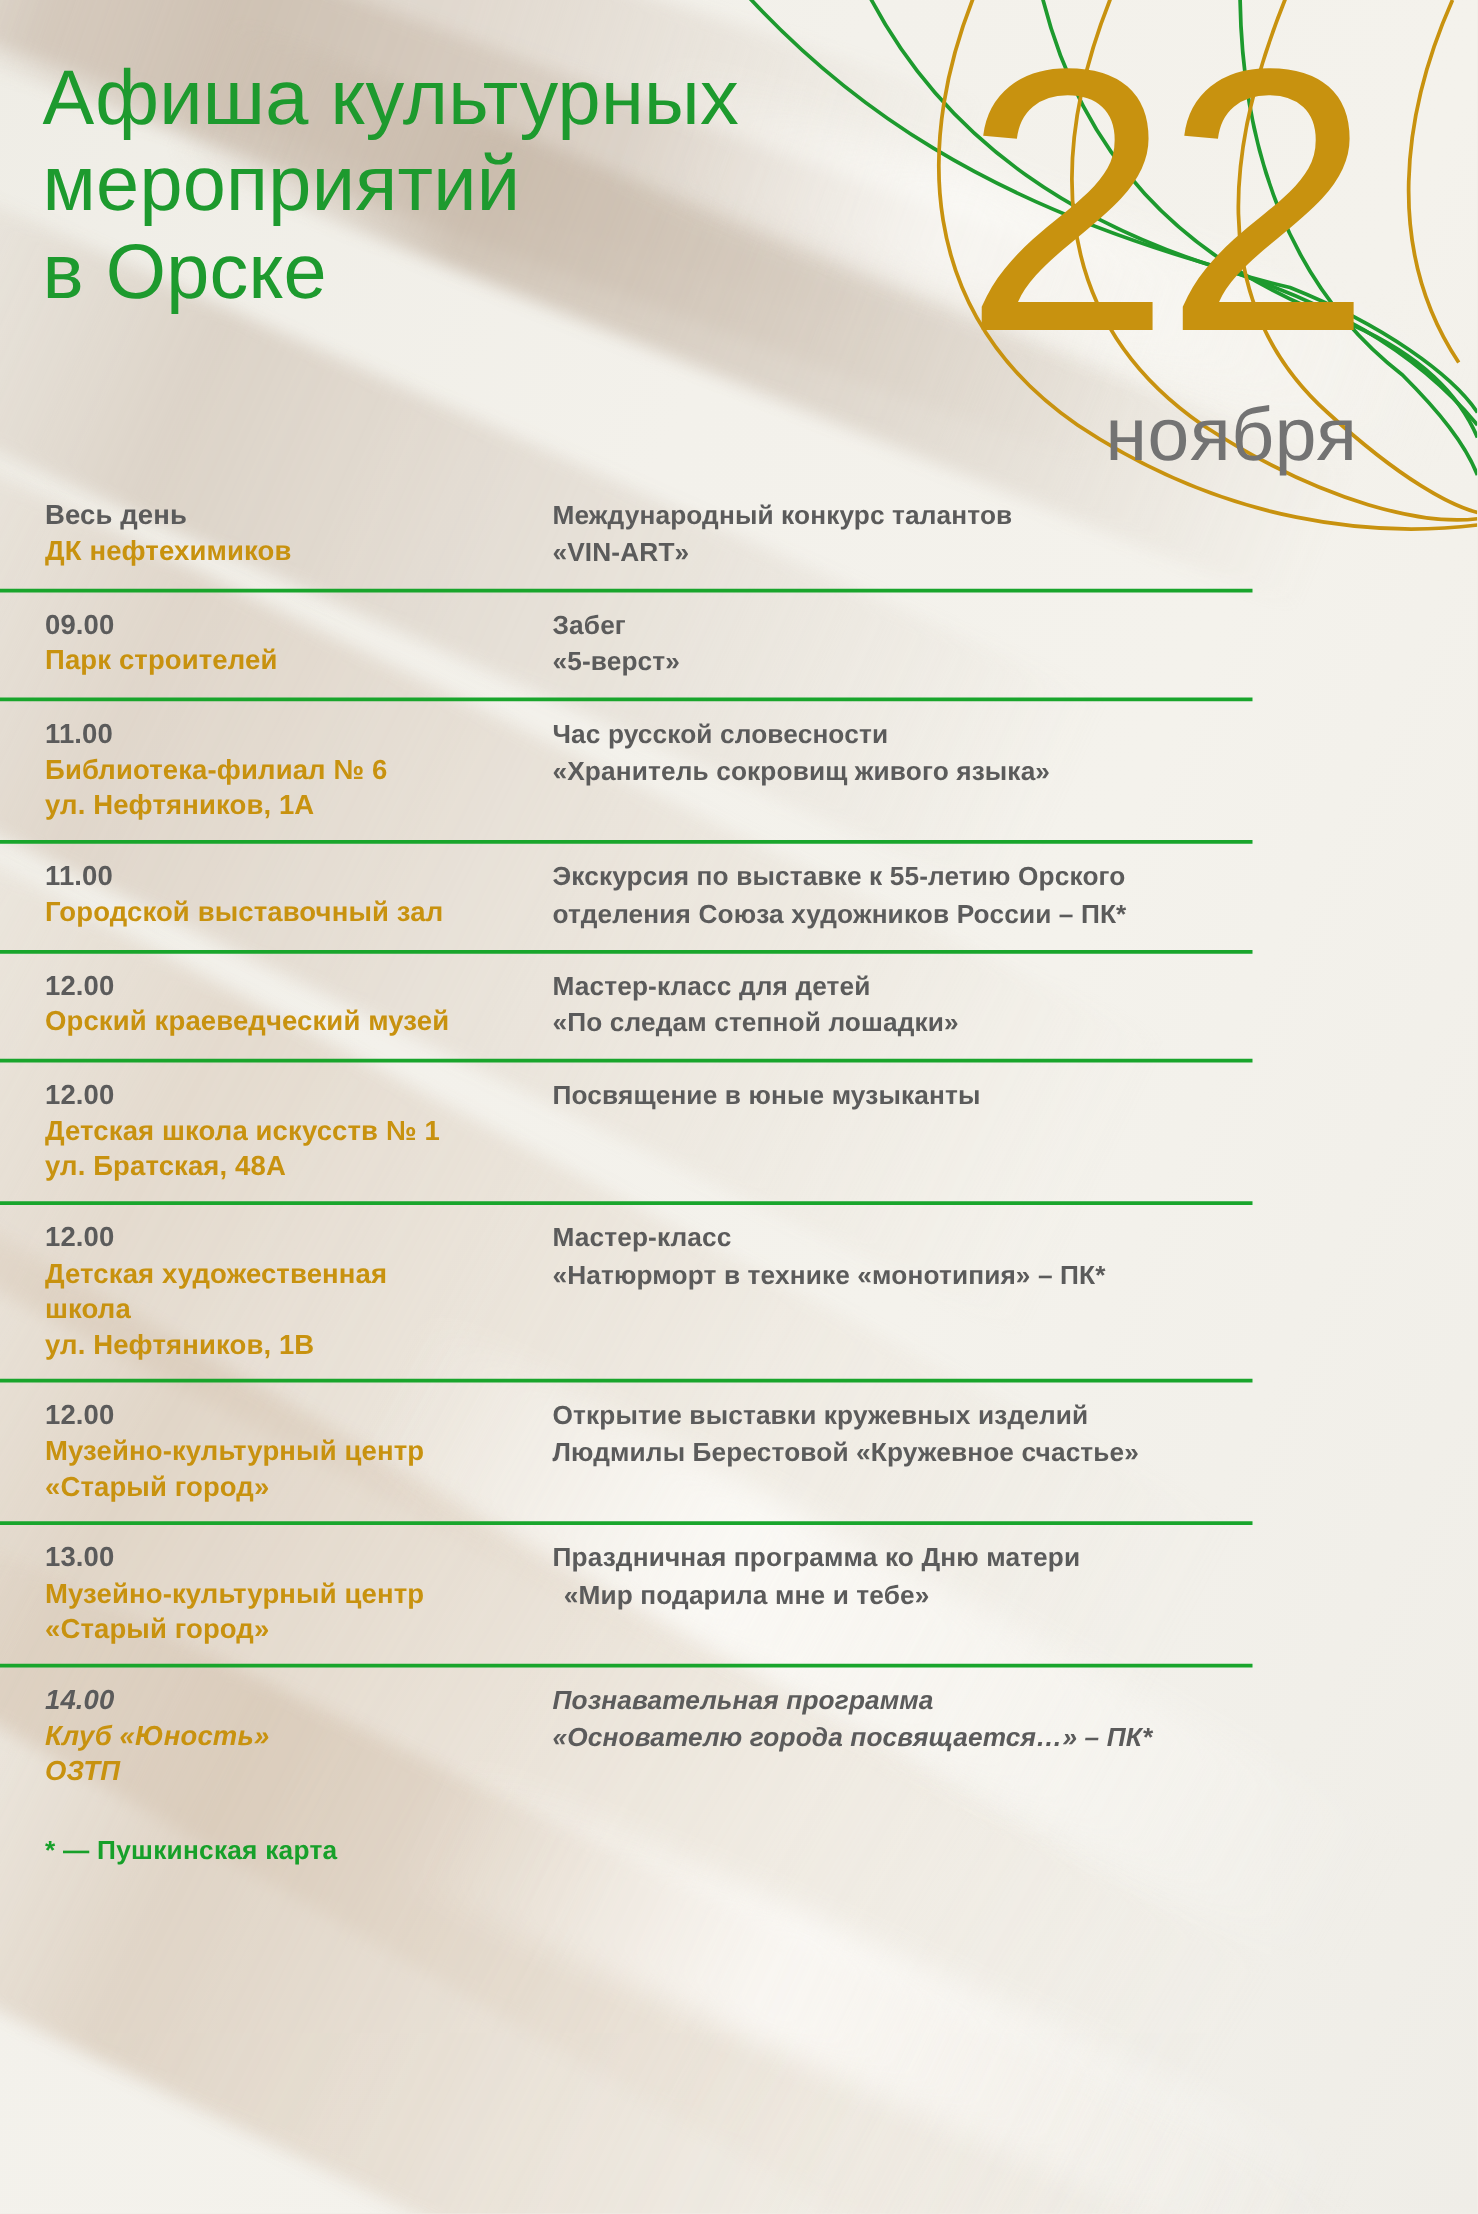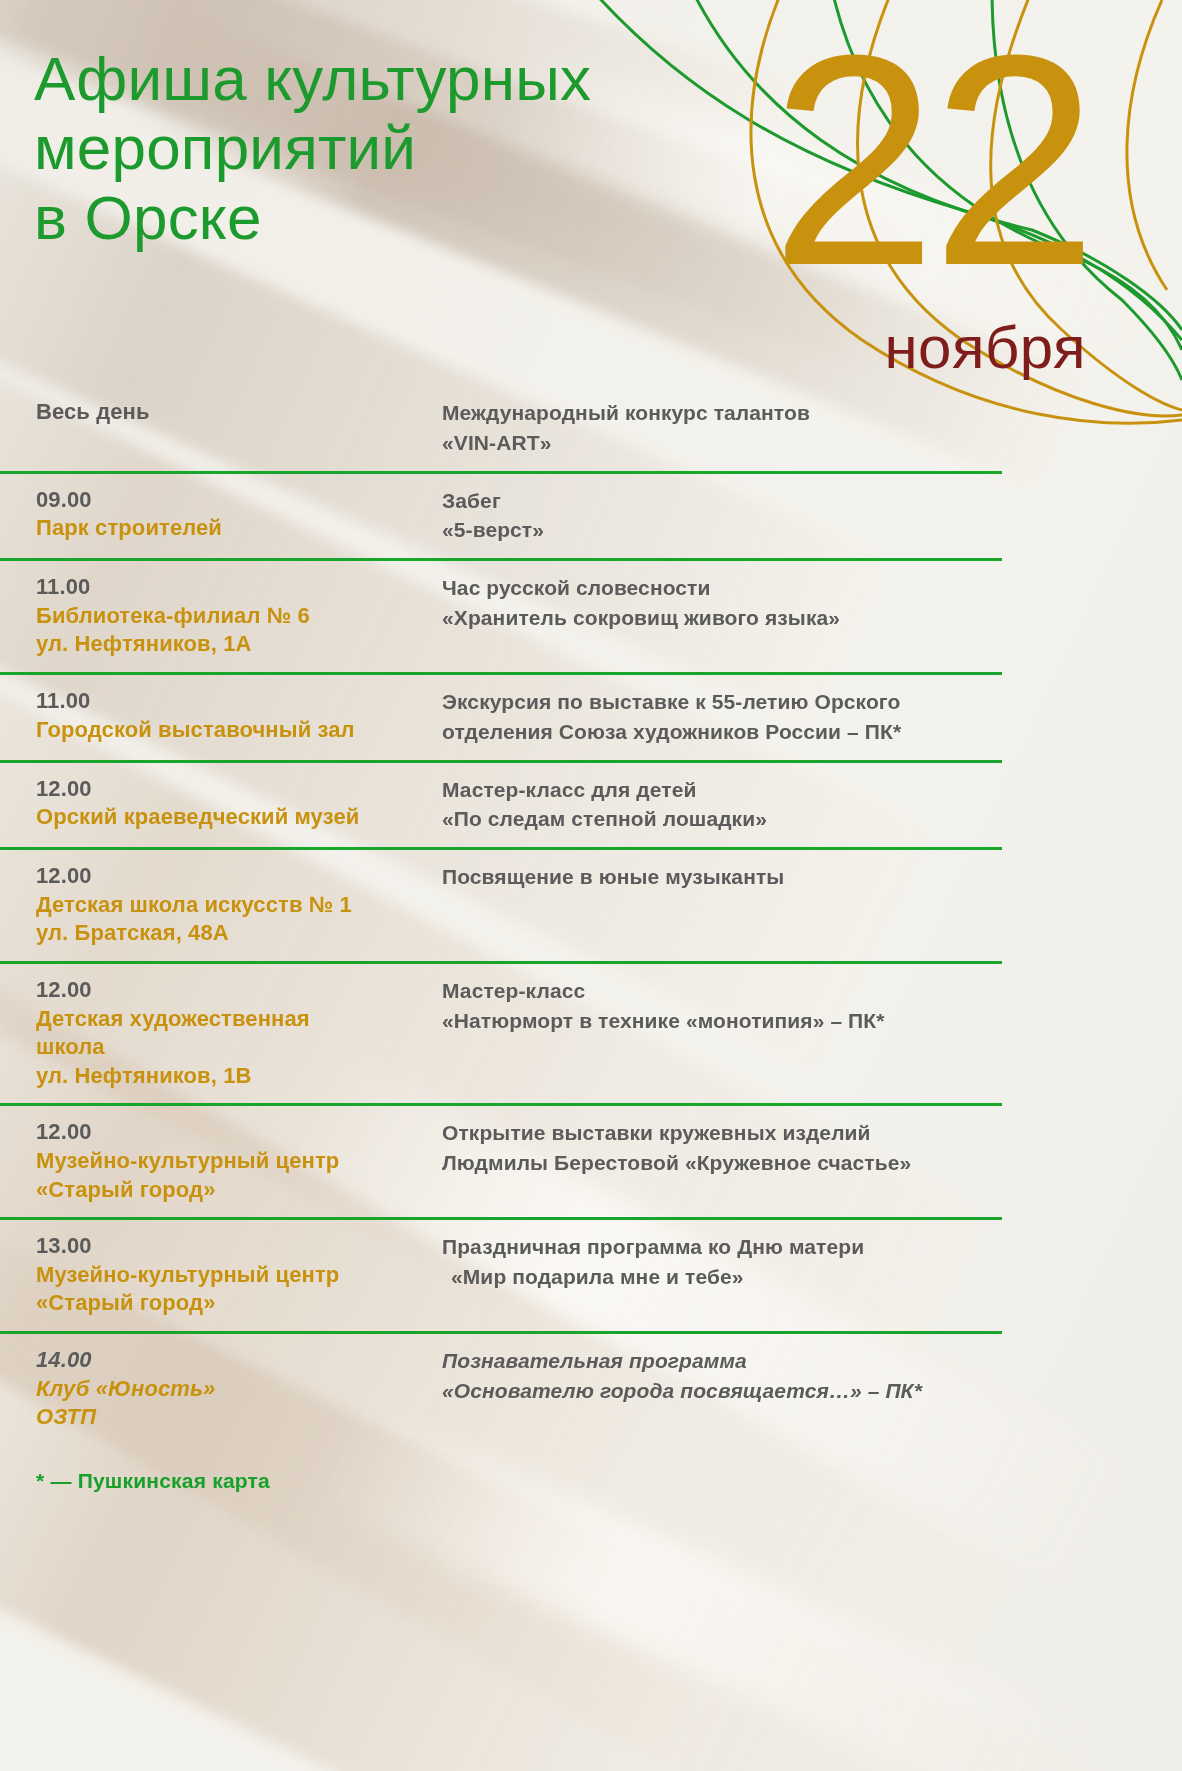--- a/index.html
+++ b/index.html
@@ -96,21 +96,21 @@
     letter-spacing:-6px;
     text-align:center;
   }
 
   .month {
     position:absolute;
     right:96px; top:318px;
     font-size:60px;
     line-height:1;
     font-weight:400;
-    color:#7f1d1d;
+    color:#737373;
     letter-spacing:.5px;
   }
 
   
   .schedule {
     position:absolute;
     left:0; top:386px;
     width:1002px;
   }
 
@@ -207,20 +207,21 @@
     </h1>
 
     <div class="big-date">22</div>
     <div class="month">ноября</div>
   </div>
 
   <div class="schedule" id="schedule-list">
       <div class="row">
         <div class="col-left">
           <div class="time">Весь день</div>
+          <div class="venue">ДК нефтехимиков</div>
         </div>
         <div class="col-right">
           <div class="event-line">Международный конкурс талантов</div>
           <div class="event-line">«VIN-ART»</div>
         </div>
       </div>
       <div class="row">
         <div class="col-left">
           <div class="time">09.00</div>
           <div class="venue">Парк строителей</div>

